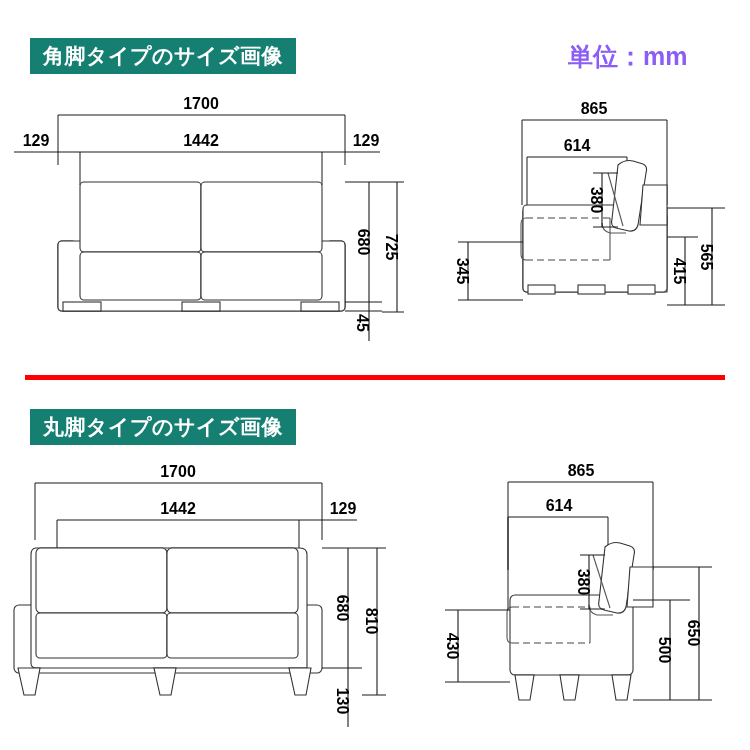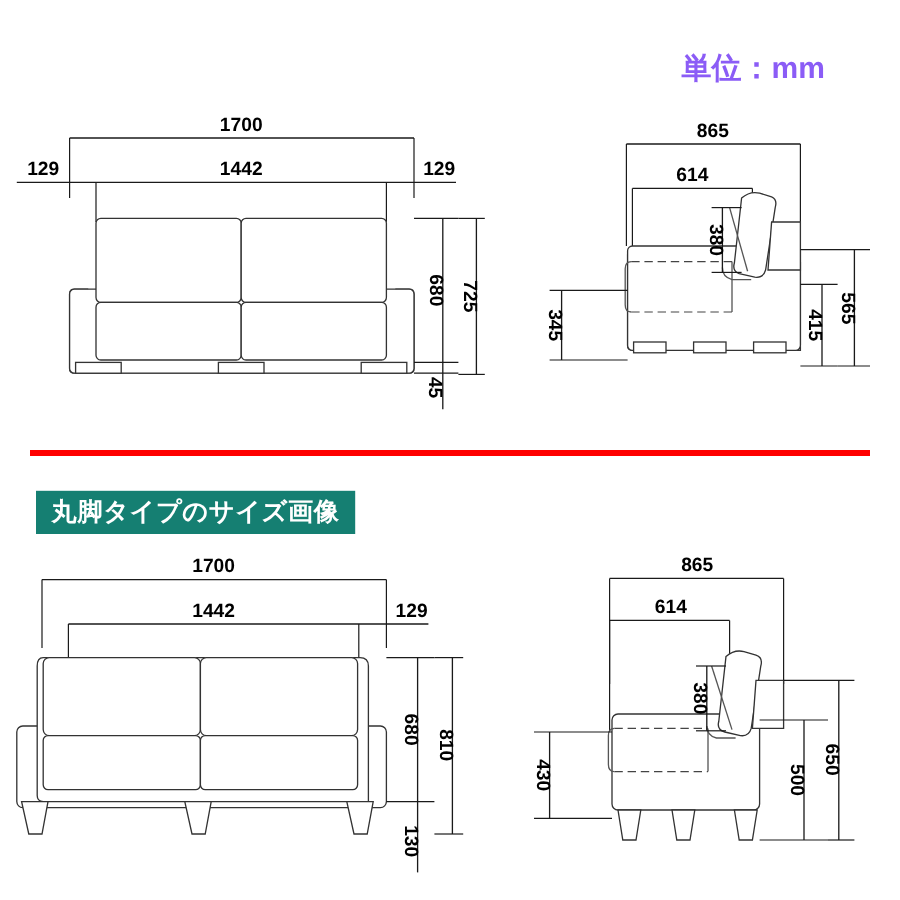--- a/index.html
+++ b/index.html
@@ -56,20 +56,21 @@
     font-family:"Liberation Sans","DejaVu Sans",sans-serif;
     font-size:16px;font-weight:bold;fill:#000000;
   }
   svg.drawing text.vert{writing-mode:tb;}
 </style>
 </head>
 <body>
 
 <div id="page">
 
+  <div id="badge-square" class="badge" style="background: rgb(21, 127, 114);">角脚タイプのサイズ画像</div>
 
   <div class="unit-label" style="color: #8b5cf6;">単位：mm</div>
 
   <svg id="svg-sq-front" class="drawing" width="440" height="275" viewBox="0 0 440 275">
 
     <line class="ext" x1="58" y1="30" x2="58" y2="80"></line>
     <line class="ext" x1="345" y1="30" x2="345" y2="80"></line>
     <line class="dim" x1="58" y1="30" x2="345" y2="30"></line>
     <text x="201" y="24" text-anchor="middle">1700</text>
 

